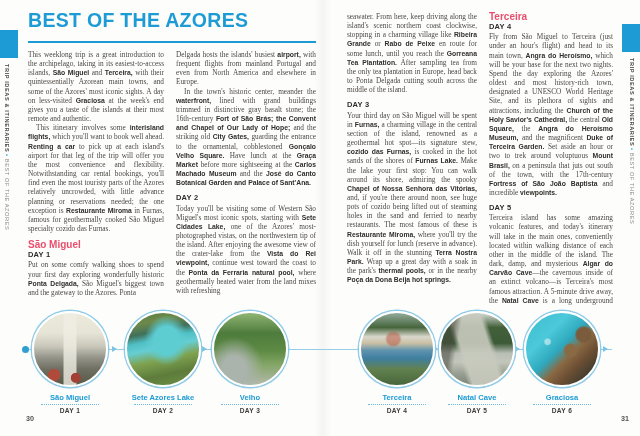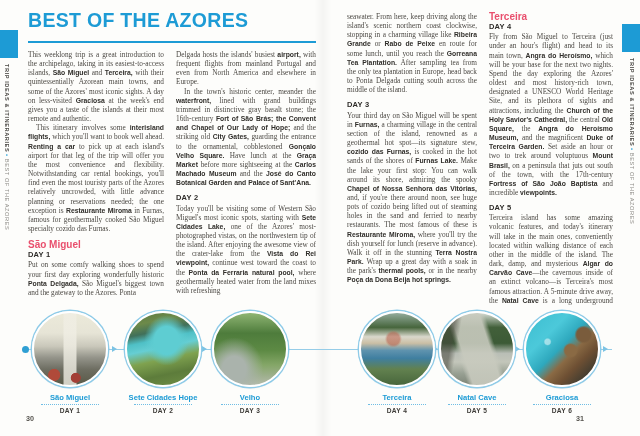--- a/index.html
+++ b/index.html
@@ -83,21 +83,21 @@
   .photo-5{background:
     radial-gradient(circle at 30% 40%, rgba(255,255,255,0.5) 0 4%, transparent 6%),
     radial-gradient(circle at 62% 52%, #8a6a44 0 10%, transparent 13%),
     radial-gradient(circle at 80% 30%, #7a5c3c 0 9%, transparent 12%),
     linear-gradient(135deg,#3bbccf 0%,#4cc9da 30%,#2ea8bd 48%,#8a6a44 60%,#6d4f33 72%,#3c3a30 88%,#2f2d26 100%);}
 
   
   .pagenum{position:absolute;top:414px;font-family:"Liberation Sans",sans-serif;
            font-size:7.2px;font-weight:bold;color:#56544f;}
   .pagenum-left{left:26px;}
-  .pagenum-right{left:576px;}
+  .pagenum-right{left:621px;}
 </style>
 </head>
 <body>
 
 <div id="spread">
 
   <div class="gutter"></div>
 
   <div class="tab tab-left"></div>
   <div class="sidebar sidebar-left">
@@ -149,21 +149,21 @@
   <div>
   <div class="stop-group stop-0">
     <div class="stop-photo photo-0"></div>
     <div class="stop-name">São Miguel</div>
     <div class="stop-divider"></div>
     <div class="stop-day">DAY 1</div>
   </div>
 
   <div class="stop-group stop-1">
     <div class="stop-photo photo-1"></div>
-    <div class="stop-name">Sete Cidades Hope</div>
+    <div class="stop-name">Sete Azores Lake</div>
     <div class="stop-divider"></div>
     <div class="stop-day">DAY 2</div>
   </div>
 
   <div class="stop-group stop-2">
     <div class="stop-photo photo-2"></div>
     <div class="stop-name">Velho</div>
     <div class="stop-divider"></div>
     <div class="stop-day">DAY 3</div>
   </div>

